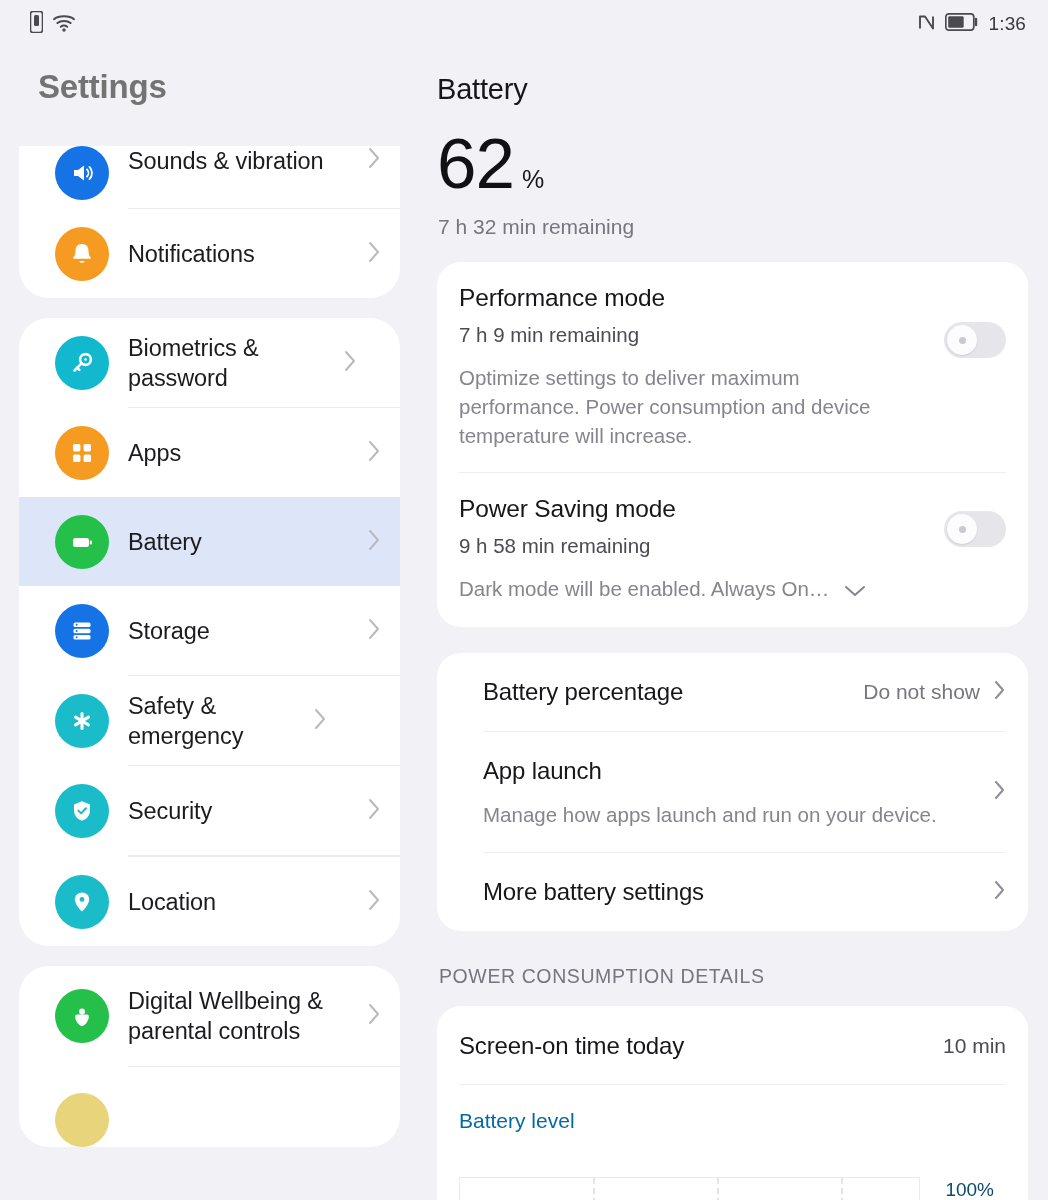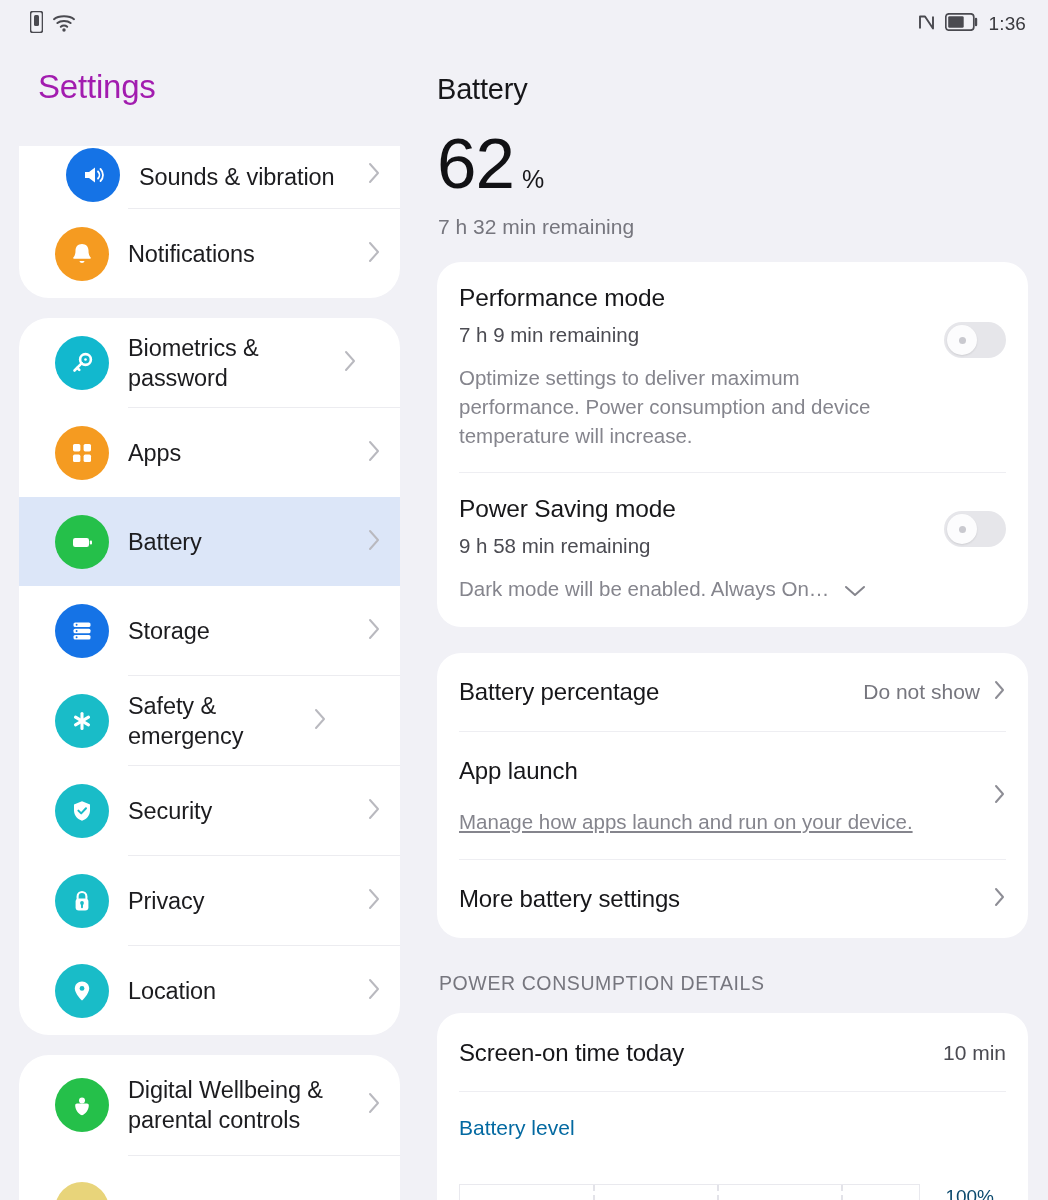--- a/index.html
+++ b/index.html
@@ -26,41 +26,41 @@
   .body { flex: 1 1 auto; display: flex; min-height: 0; }
 
   
   .sidebar {
     width: 419px; flex: 0 0 419px;
     position: relative;
     overflow: hidden;
     background: #f1f1f6;
   }
   .sidebar-title {
-    font-size: 33px; font-weight: 400; color: #a21caf;
+    font-size: 33px; font-weight: 700; color: #737373;
     padding: 20px 0 0 38px; letter-spacing: -0.2px;
     height: 98px;
   }
   .sidebar-scroll { position: absolute; top: 98px; left: 0; right: 0; bottom: 0; overflow: hidden; }
   .s-card {
     background: #ffffff;
     border-radius: 30px;
     margin: 0 19px 20px 19px;
     overflow: hidden;
   }
   .s-card.clip-top { border-top-left-radius: 0; border-top-right-radius: 0; margin-top:0; }
   .s-row {
     display: flex; align-items: center;
     min-height: 89px;
     padding: 0 19px 0 0;
     position: relative;
     cursor: default;
   }
   .s-row.selected { background: #dce6f8; }
-  .s-row.clipped { min-height: 62px; align-items: center; margin-left: 11px; }
+  .s-row.clipped { min-height: 62px; align-items: flex-start; }
   .s-ico {
     width: 54px; height: 54px; flex: 0 0 54px;
     border-radius: 50%;
     margin: 0 19px 0 36px;
     display: flex; align-items: center; justify-content: center;
   }
   .s-ico svg { display: block; }
   .s-label {
     flex: 1 1 auto;
     font-size: 23.5px; color: #1c1c1f; line-height: 30px;
@@ -109,21 +109,21 @@
   .toggle .knob::after { content:''; width: 7px; height: 7px; border-radius: 50%; background: #c9c9cf; }
   .m-divider { height: 1px; background: #eeeef2; margin: 0 22px; }
 
   .list-row {
     display: flex; align-items: center;
     padding: 25px 22px 25px 22px;
     min-height: 74px;
   }
   .lr-main { flex: 1 1 auto; }
   .lr-title { font-size: 24px; color: #17171a; letter-spacing: -0.15px; }
-  .lr-desc { font-size: 20.5px; color: #85858d; margin-top: 25px; text-decoration: underline; }
+  .lr-desc { font-size: 20.5px; color: #85858d; margin-top: 18px; }
   .lr-value { font-size: 21px; color: #76767e; margin-right: 13px; }
   .lr-chev { color: #8d8d95; flex:0 0 auto; }
 
   .section-head {
     font-size: 19.5px; color: #76767e; letter-spacing: .6px;
     padding: 34px 0 18px 20px;
   }
 
   .pcd-row { display: flex; align-items: center; padding: 26px 22px 24px 22px; }
   .pcd-title { flex: 1 1 auto; font-size: 24px; color: #17171a; letter-spacing:-0.15px;}
@@ -316,36 +316,20 @@
             </div>
             <div class="s-label">Security</div>
             <div class="s-chev">
               <svg width="14" height="24" viewBox="0 0 14 24">
                   <path d="M3 3 L11 12 L3 21" fill="none" stroke="currentColor" stroke-width="2" stroke-linecap="round" stroke-linejoin="round"></path>
                 </svg>
             </div>
           </div>
           <div class="s-divider"></div>
 
-          <div class="s-row">
-            <div class="s-ico" style="background:#19bcc8;">
-              <svg width="28" height="28" viewBox="0 0 28 28">
-                <path d="M9.6 11.5 V9.4 a4.4 4.4 0 0 1 8.8 0 v2.1" fill="none" stroke="#fff" stroke-width="2.1" stroke-linecap="round"></path>
-                <rect x="7.6" y="11.4" width="12.8" height="12" rx="3.2" fill="#fff"></rect>
-                <circle cx="14" cy="16" r="1.9" fill="#19bcc8"></circle>
-                <path d="M14 17.3 v3" stroke="#19bcc8" stroke-width="1.9" stroke-linecap="round"></path>
-              </svg>
-            </div>
-            <div class="s-label">Privacy</div>
-            <div class="s-chev">
-              <svg width="14" height="24" viewBox="0 0 14 24">
-                  <path d="M3 3 L11 12 L3 21" fill="none" stroke="currentColor" stroke-width="2" stroke-linecap="round" stroke-linejoin="round"></path>
-                </svg>
-            </div>
-          </div>
           <div class="s-divider"></div>
 
           <div class="s-row">
             <div class="s-ico" style="background:#19bcc8;">
               <svg width="28" height="28" viewBox="0 0 28 28">
                 <path d="M14 4.4 c-4.1 0-7.2 3.1-7.2 7.1 0 5.3 7.2 12.1 7.2 12.1 s7.2-6.8 7.2-12.1 c0-4-3.1-7.1-7.2-7.1z" fill="#fff"></path>
                 <circle cx="14" cy="11.4" r="2.4" fill="#19bcc8"></circle>
               </svg>
             </div>
             <div class="s-label">Location</div>
@@ -421,21 +405,21 @@
                   </span>
                 </div>
               </div>
               <div class="toggle" style="margin-top:16px;">
                 <div class="knob"></div>
               </div>
             </div>
           </div>
         </div>
 
-        <div class="card" style="margin-top:26px;">
+        <div class="card" style="margin-top:26px;padding-left:24px;">
           <div class="list-row">
             <div class="lr-main">
               <div class="lr-title">Battery percentage</div>
             </div>
             <div class="lr-value">Do not show</div>
             <div class="lr-chev">
               <svg width="13" height="22" viewBox="0 0 13 22">
                   <path d="M3 3 L10 11 L3 19" fill="none" stroke="currentColor" stroke-width="2" stroke-linecap="round" stroke-linejoin="round"></path>
                 </svg>
             </div>

